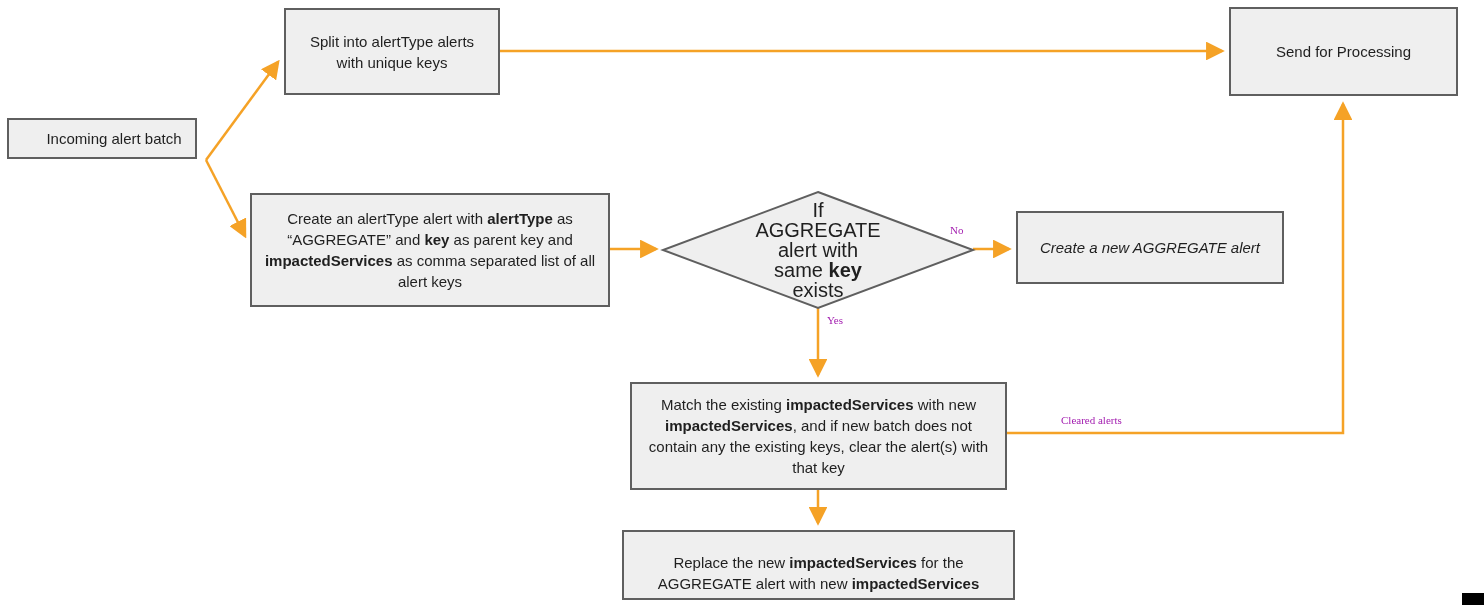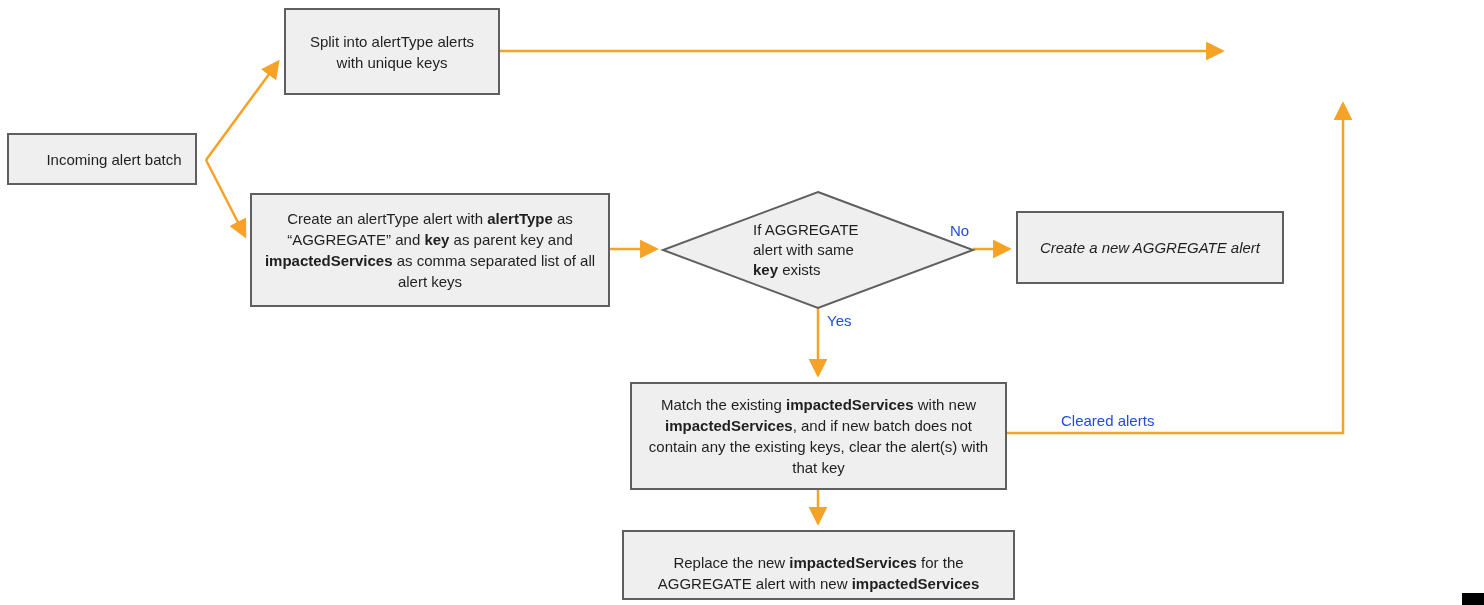--- a/index.html
+++ b/index.html
@@ -29,31 +29,32 @@
     font-size: 15px;
     line-height: 21px;
     padding: 4px 10px;
   }
   .node b { font-weight: bold; }
   .decision-label {
     position: absolute;
     display: flex;
     align-items: center;
     justify-content: center;
-    text-align: left;
+    text-align: center;
     color: #1f1f1f;
-    font-size: 15px;
+    font-size: 20px;
     line-height: 20px;
   }
   .edge-label {
     position: absolute;
-    color: #1d4ed8;
-    font-size: 15px;
+    color: #a21caf;
+    font-size: 11px;
     line-height: 17px;
     white-space: nowrap;
+    font-family: Liberation Serif, serif;
   }
   .caption {
     position: absolute;
     left: 2px;
     top: 568px;
     color: #000000;
     font-size: 29px;
     line-height: 34px;
     white-space: nowrap;
   }
@@ -90,28 +91,31 @@
 
     <path d="M818,308 L818,375" fill="none" stroke="#f5a226" stroke-width="2.5" marker-end="url(#arrow)"></path>
 
     <path d="M818,490 L818,523" fill="none" stroke="#f5a226" stroke-width="2.5" marker-end="url(#arrow)"></path>
 
     <path d="M1007,433 L1343,433 L1343,104" fill="none" stroke="#f5a226" stroke-width="2.5" marker-end="url(#arrow)"></path>
 
     <polygon points="818,192 973,250 818,308 663,250" fill="#efefef" stroke="#5f5f5f" stroke-width="2"></polygon>
   </svg>
 
-  <div class="node" style="left:7px; top:133px; width:190px; height:52px;padding-left:34px;">
+  <div class="node" style="left:7px; top:118px; width:190px; height:41px;padding-left:34px;">
     <span>Incoming alert batch</span>
   </div>
 
   <div class="node" style="left:284px; top:8px; width:216px; height:87px;">
     <span>Split into alertType alerts with unique keys</span>
   </div>
 
+  <div class="node" style="left:1229px; top:7px; width:229px; height:89px;">
+    <span>Send for Processing</span>
+  </div>
 
   <div class="node" style="left:250px; top:193px; width:360px; height:114px;">
     <span><span>Create an alertType alert with </span><b>alertType</b><span> as “AGGREGATE” and </span><b>key</b><span> as parent key and </span><b>impactedServices</b><span> as comma separated list of all alert keys</span></span>
   </div>
 
   <div class="decision-label" style="left:753px; top:203px; width:130px; height:94px;">
     <span><span>If AGGREGATE alert with same </span><b>key</b><span> exists</span></span>
   </div>
 
   <div class="node" style="left:1016px; top:211px; width:268px; height:73px;font-style:italic;">

